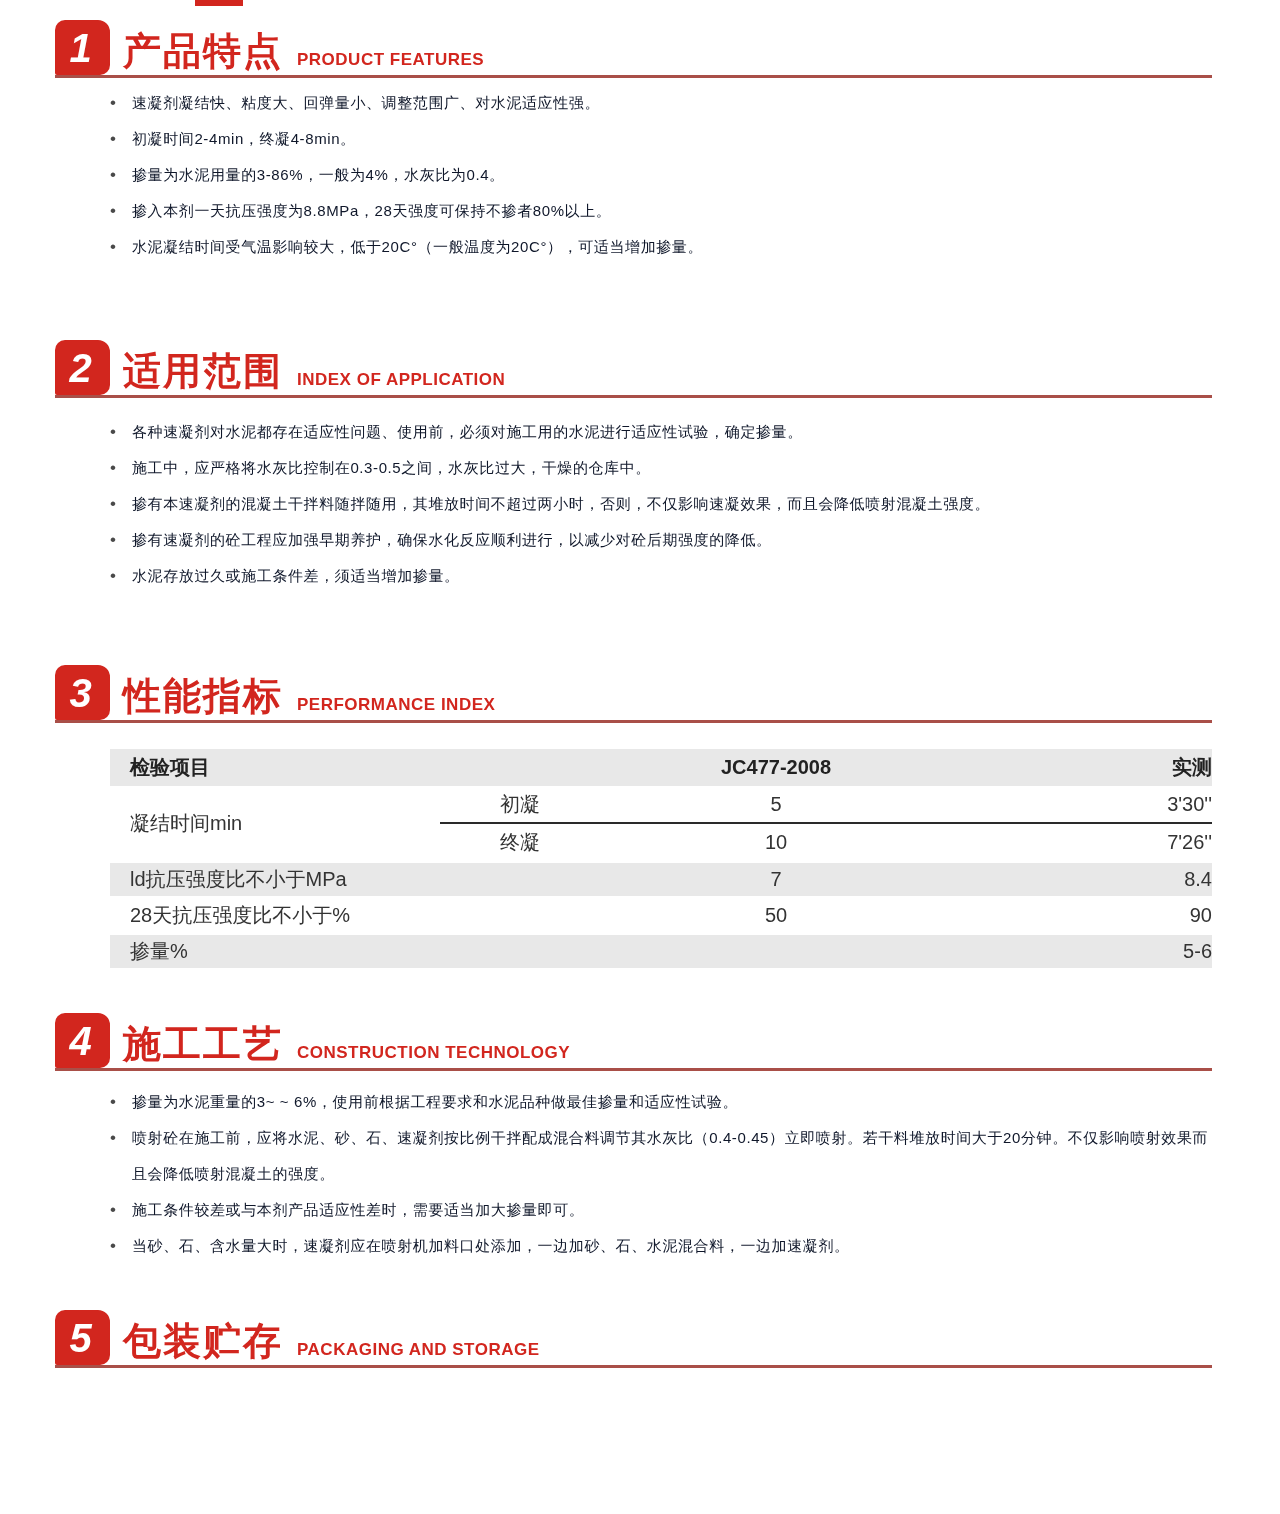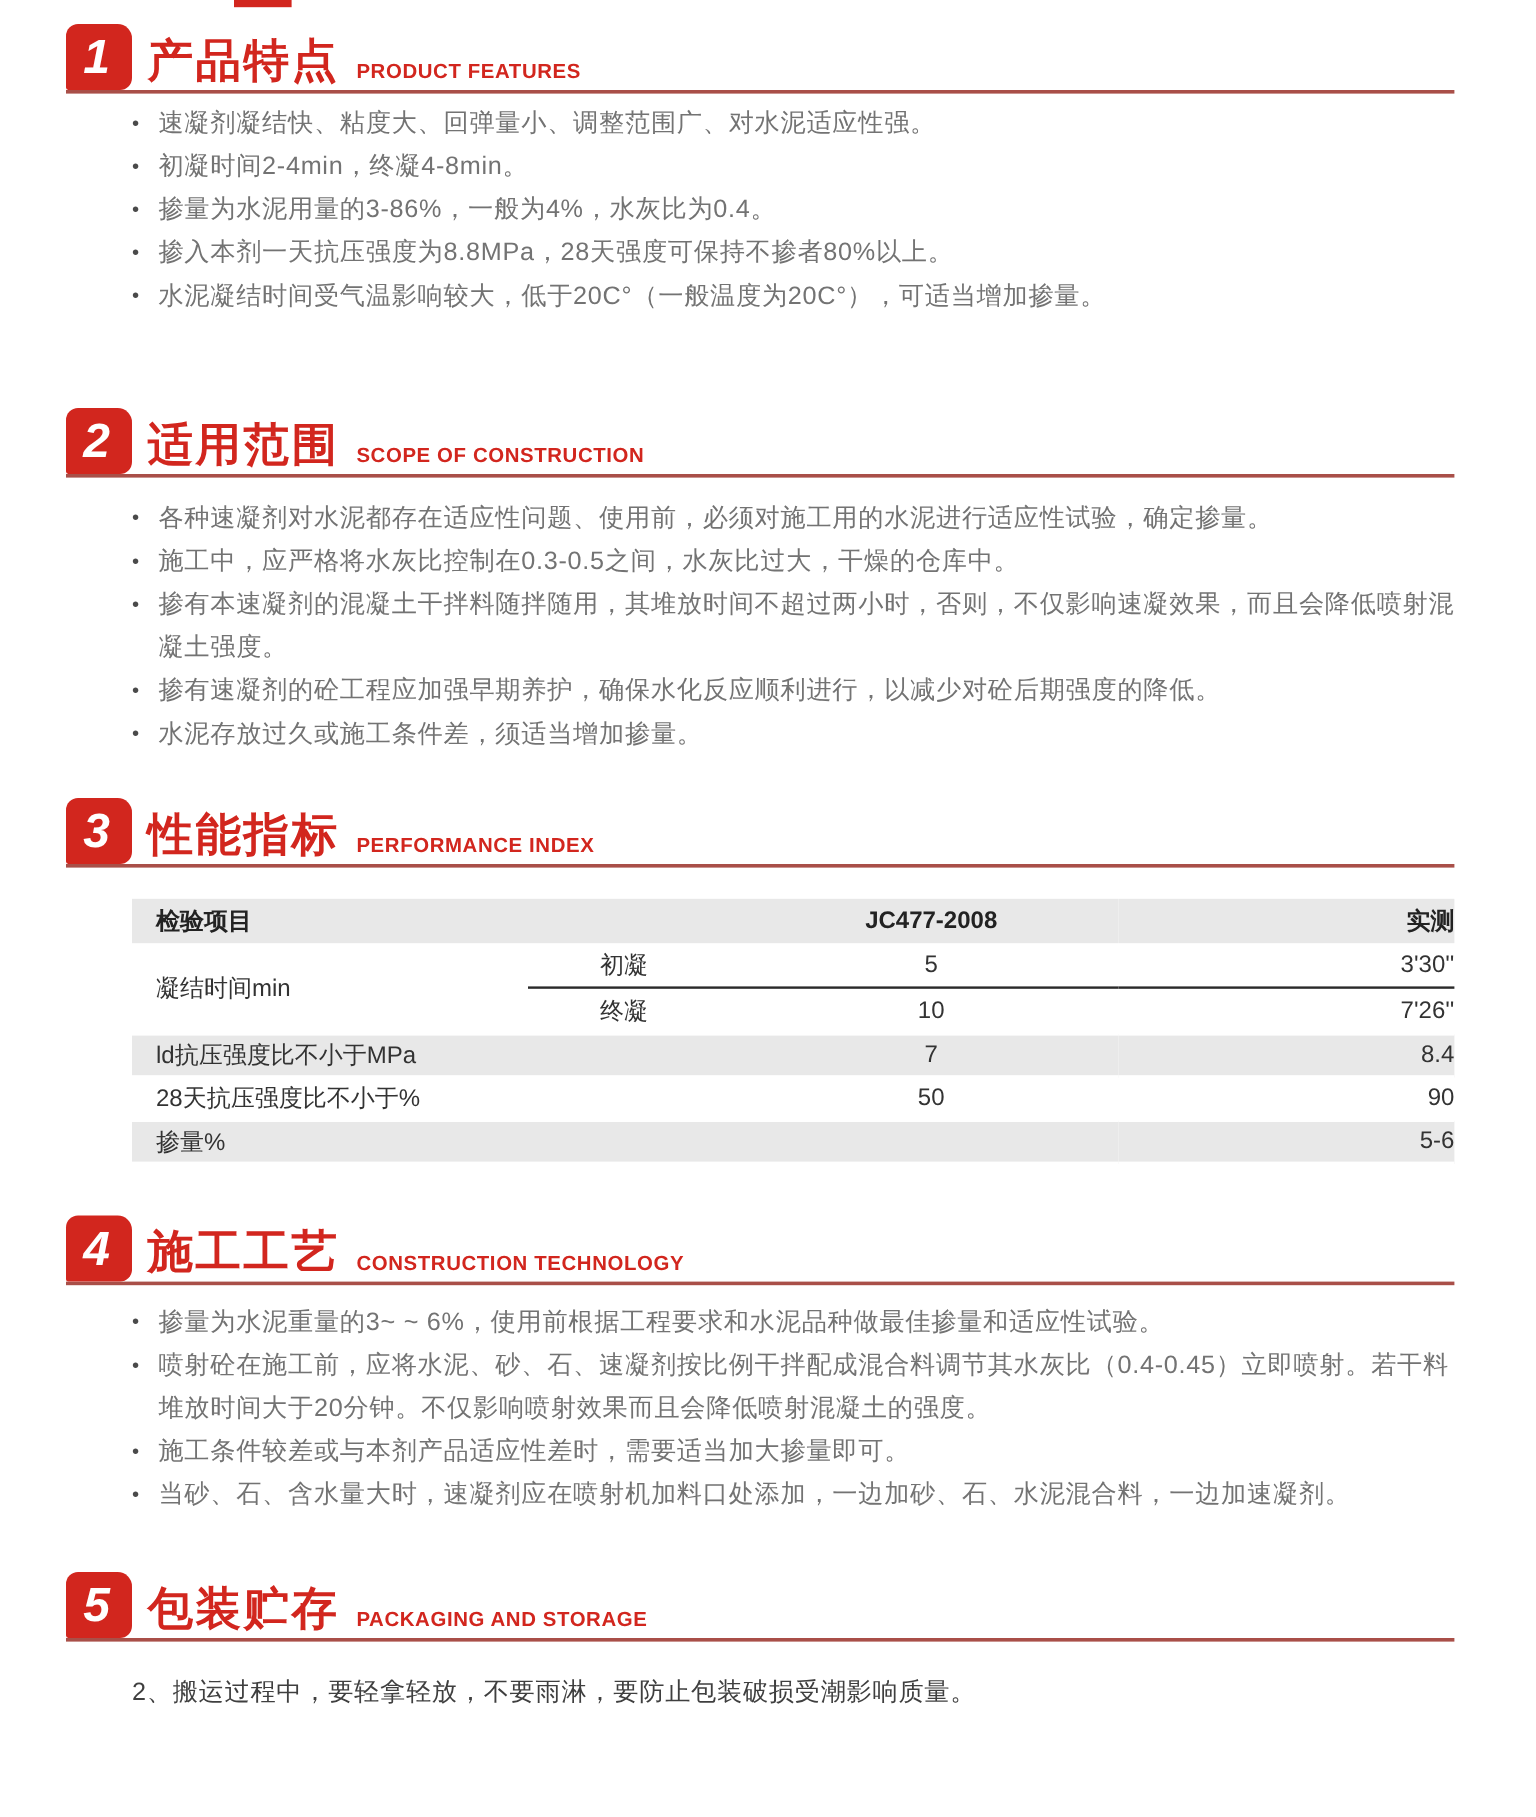--- a/index.html
+++ b/index.html
@@ -21,21 +21,21 @@
            font-size:17px;font-weight:600;letter-spacing:0.5px;line-height:1;}
 
   
   .intro{margin:11px 0 0 70px;font-size:21px;font-weight:bold;color:#1f1f1f;line-height:30px;letter-spacing:1px;}
   .bullets{list-style:none;margin:0;padding:0;}
   .bullets.m1{margin:7px 0 0 55px;}
   .bullets.m2{margin:16px 0 0 55px;}
   .bullets.m4{margin:13px 0 0 55px;}
   .bullet{display:flex;align-items:flex-start;}
   .dot{flex:0 0 22px;color:#4a4a4a;font-size:17px;line-height:36px;}
-  .btxt{flex:1;font-size:21px;color:#737373;line-height:36px;letter-spacing:0.6px;}
+  .btxt{flex:1;font-size:15px;color:#0f172a;line-height:36px;letter-spacing:0.6px;}
 
   .plainlist{list-style:none;margin:24px 0 0 55px;padding:0;}
   .plainlist li{font-size:21px;color:#3f3f3f;line-height:37px;letter-spacing:0.6px;}
 
   
   .perf{border-collapse:collapse;margin:26px 0 0 55px;width:1102px;table-layout:fixed;}
   .perf th,.perf td{font-size:20px;color:#333;font-weight:normal;text-align:left;padding:0;margin-left:17px;}
   .perf .thead th{background:var(--stripe,#e8e8e8);height:37px;font-weight:bold;color:#222;}
   .perf .c-item{padding-left:20px;}
   .perf .c-sub{padding-left:60px;}
@@ -84,21 +84,21 @@
         </li>
     </ul>
   </section>
 
   <section class="sec" style="top:340px;">
     <div class="sec-header">
       <div class="badge">
         <span class="num">2</span>
       </div>
       <h2 class="sec-title">适用范围</h2>
-      <span class="sec-sub">SCOPE OF CONSTRUCTION</span>
+      <span class="sec-sub">INDEX OF APPLICATION</span>
     </div>
     <ul class="bullets m2">
       <li class="bullet">
           <span class="dot">•</span>
           <span class="btxt">各种速凝剂对水泥都存在适应性问题、使用前，必须对施工用的水泥进行适应性试验，确定掺量。</span>
         </li>
       <li class="bullet">
           <span class="dot">•</span>
           <span class="btxt">施工中，应严格将水灰比控制在0.3-0.5之间，水灰比过大，干燥的仓库中。</span>
         </li>
@@ -199,17 +199,16 @@
 
   <section class="sec" style="top:1310px;">
     <div class="sec-header">
       <div class="badge">
         <span class="num">5</span>
       </div>
       <h2 class="sec-title">包装贮存</h2>
       <span class="sec-sub">PACKAGING AND STORAGE</span>
     </div>
     <ul class="plainlist">
-      <li>2、搬运过程中，要轻拿轻放，不要雨淋，要防止包装破损受潮影响质量。</li>
     </ul>
   </section>
 
 </div>
 
 </body></html>

